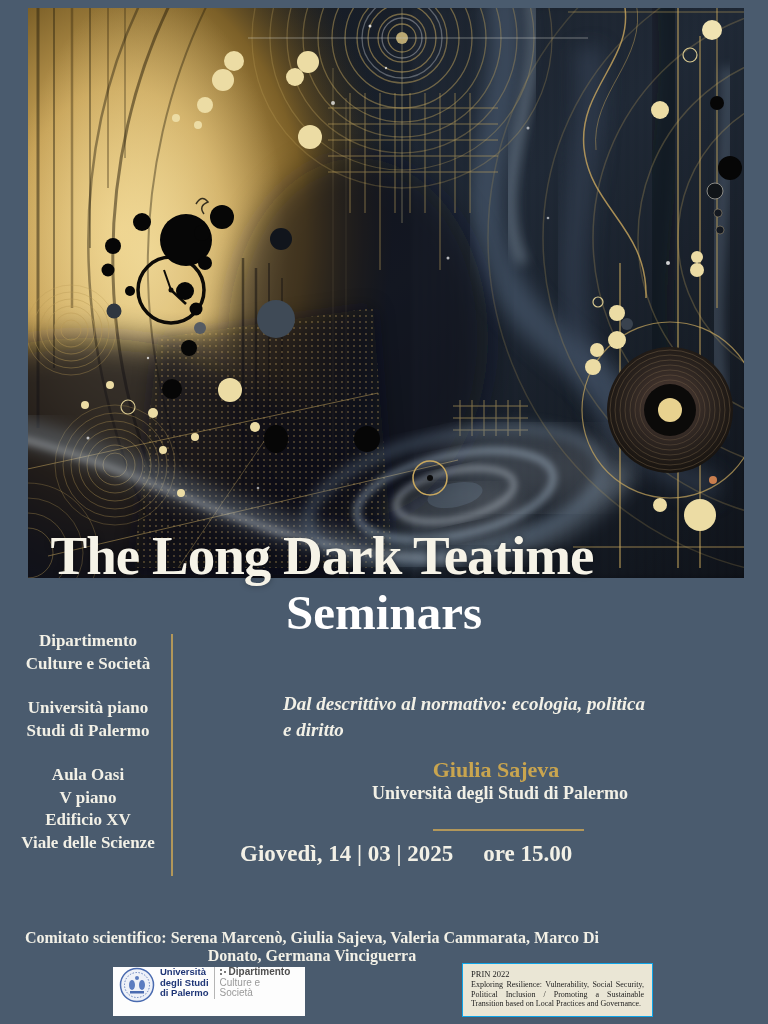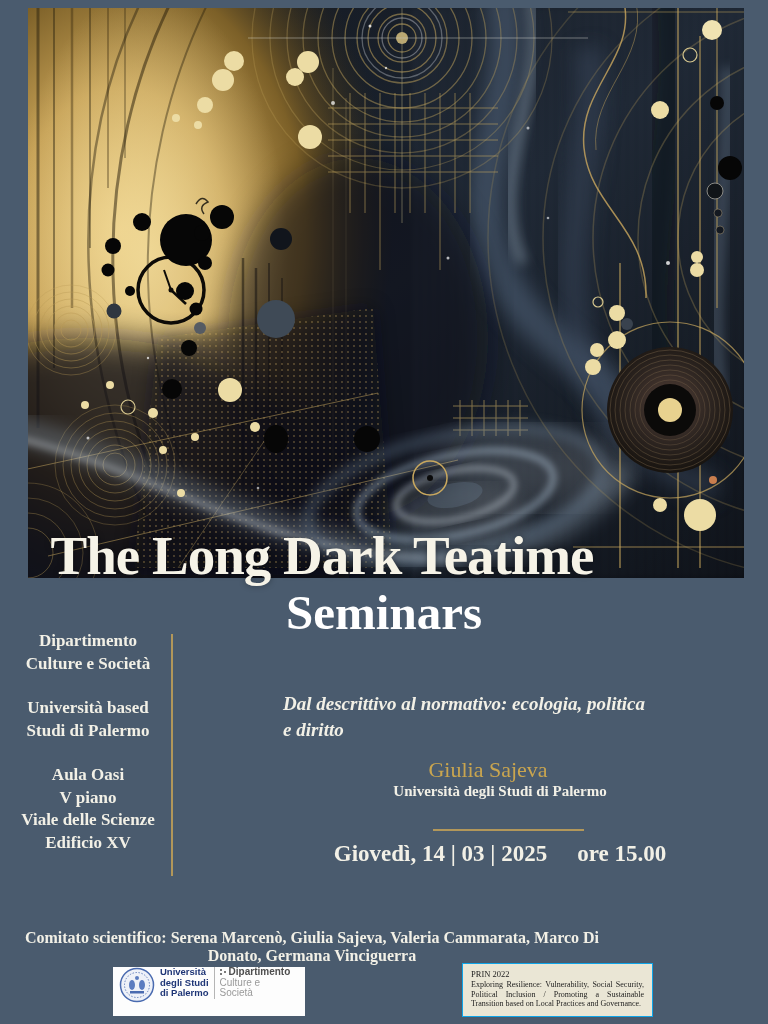--- a/index.html
+++ b/index.html
@@ -23,27 +23,27 @@
       color:#f2f0e6;font-weight:700;font-size:17px;line-height:22.5px;z-index:3;}
   .info-group{margin:0 0 22px 0;}
   .info-group.loc{}
   .info-rule{position:absolute;left:171px;top:634px;width:2px;height:242px;
       background:#b2975a;z-index:3;}
 
   
   .talk-title{position:absolute;left:283px;top:691px;width:460px;
       font-size:19px;line-height:26px;font-style:italic;font-weight:600;
       color:#f2f0e6;z-index:3;}
-  .talk-speaker{position:absolute;left:228px;top:757px;width:520px;text-align:center;
-      font-size:22px;font-weight:400;color:#c9a54f;z-index:3;}
+  .talk-speaker{position:absolute;left:236px;top:757px;width:520px;text-align:center;
+      font-size:22px;font-weight:700;color:#c9a54f;z-index:3;}
   .talk-affiliation{position:absolute;left:240px;top:783px;width:520px;text-align:center;
-      font-size:15px;font-weight:600;color:#f2f0e6;z-index:3;}
+      font-size:18px;font-weight:600;color:#f2f0e6;z-index:3;}
   .talk-rule{position:absolute;left:433px;top:829px;width:151px;height:2px;
       background:#b2975a;z-index:3;}
-  .talk-when{position:absolute;left:240px;top:841px;width:520px;text-align:center;
+  .talk-when{position:absolute;left:240px;top:841px;width:520px;text-align:left;
       font-size:23px;font-weight:700;color:#f2f0e6;z-index:3;}
   .talk-when .time{margin-left:30px;}
 
   
   .committee{position:absolute;left:0;top:929px;width:624px;text-align:center;
       font-size:16px;font-weight:700;color:#f2f0e6;z-index:3;}
 
   
   .unipa-box{position:absolute;left:113px;top:967px;width:192px;height:49px;
       background:#fdfdfd;display:flex;align-items:flex-start;box-sizing:border-box;
@@ -367,28 +367,28 @@
 
   <div class="title-main">The Long Dark Teatime</div>
   <div class="title-sub">Seminars</div>
 
   <div class="info-panel">
     <div class="info-group">
       <div>Dipartimento</div>
       <div>Culture e Società</div>
     </div>
     <div class="info-group">
-      <div>Università based</div>
+      <div>Università piano</div>
       <div>Studi di Palermo</div>
     </div>
     <div class="info-group loc">
       <div>Aula Oasi</div>
       <div>V piano</div>
+      <div>Edificio XV</div>
       <div>Viale delle Scienze</div>
-      <div>Edificio XV</div>
     </div>
   </div>
   <div class="info-rule"></div>
 
   <div class="talk-title">
     <span>Dal descrittivo al normativo: ecologia, politica</span><br>
     <span>e diritto</span>
   </div>
   <div class="talk-speaker">Giulia Sajeva</div>
   <div class="talk-affiliation">Università degli Studi di Palermo</div>

